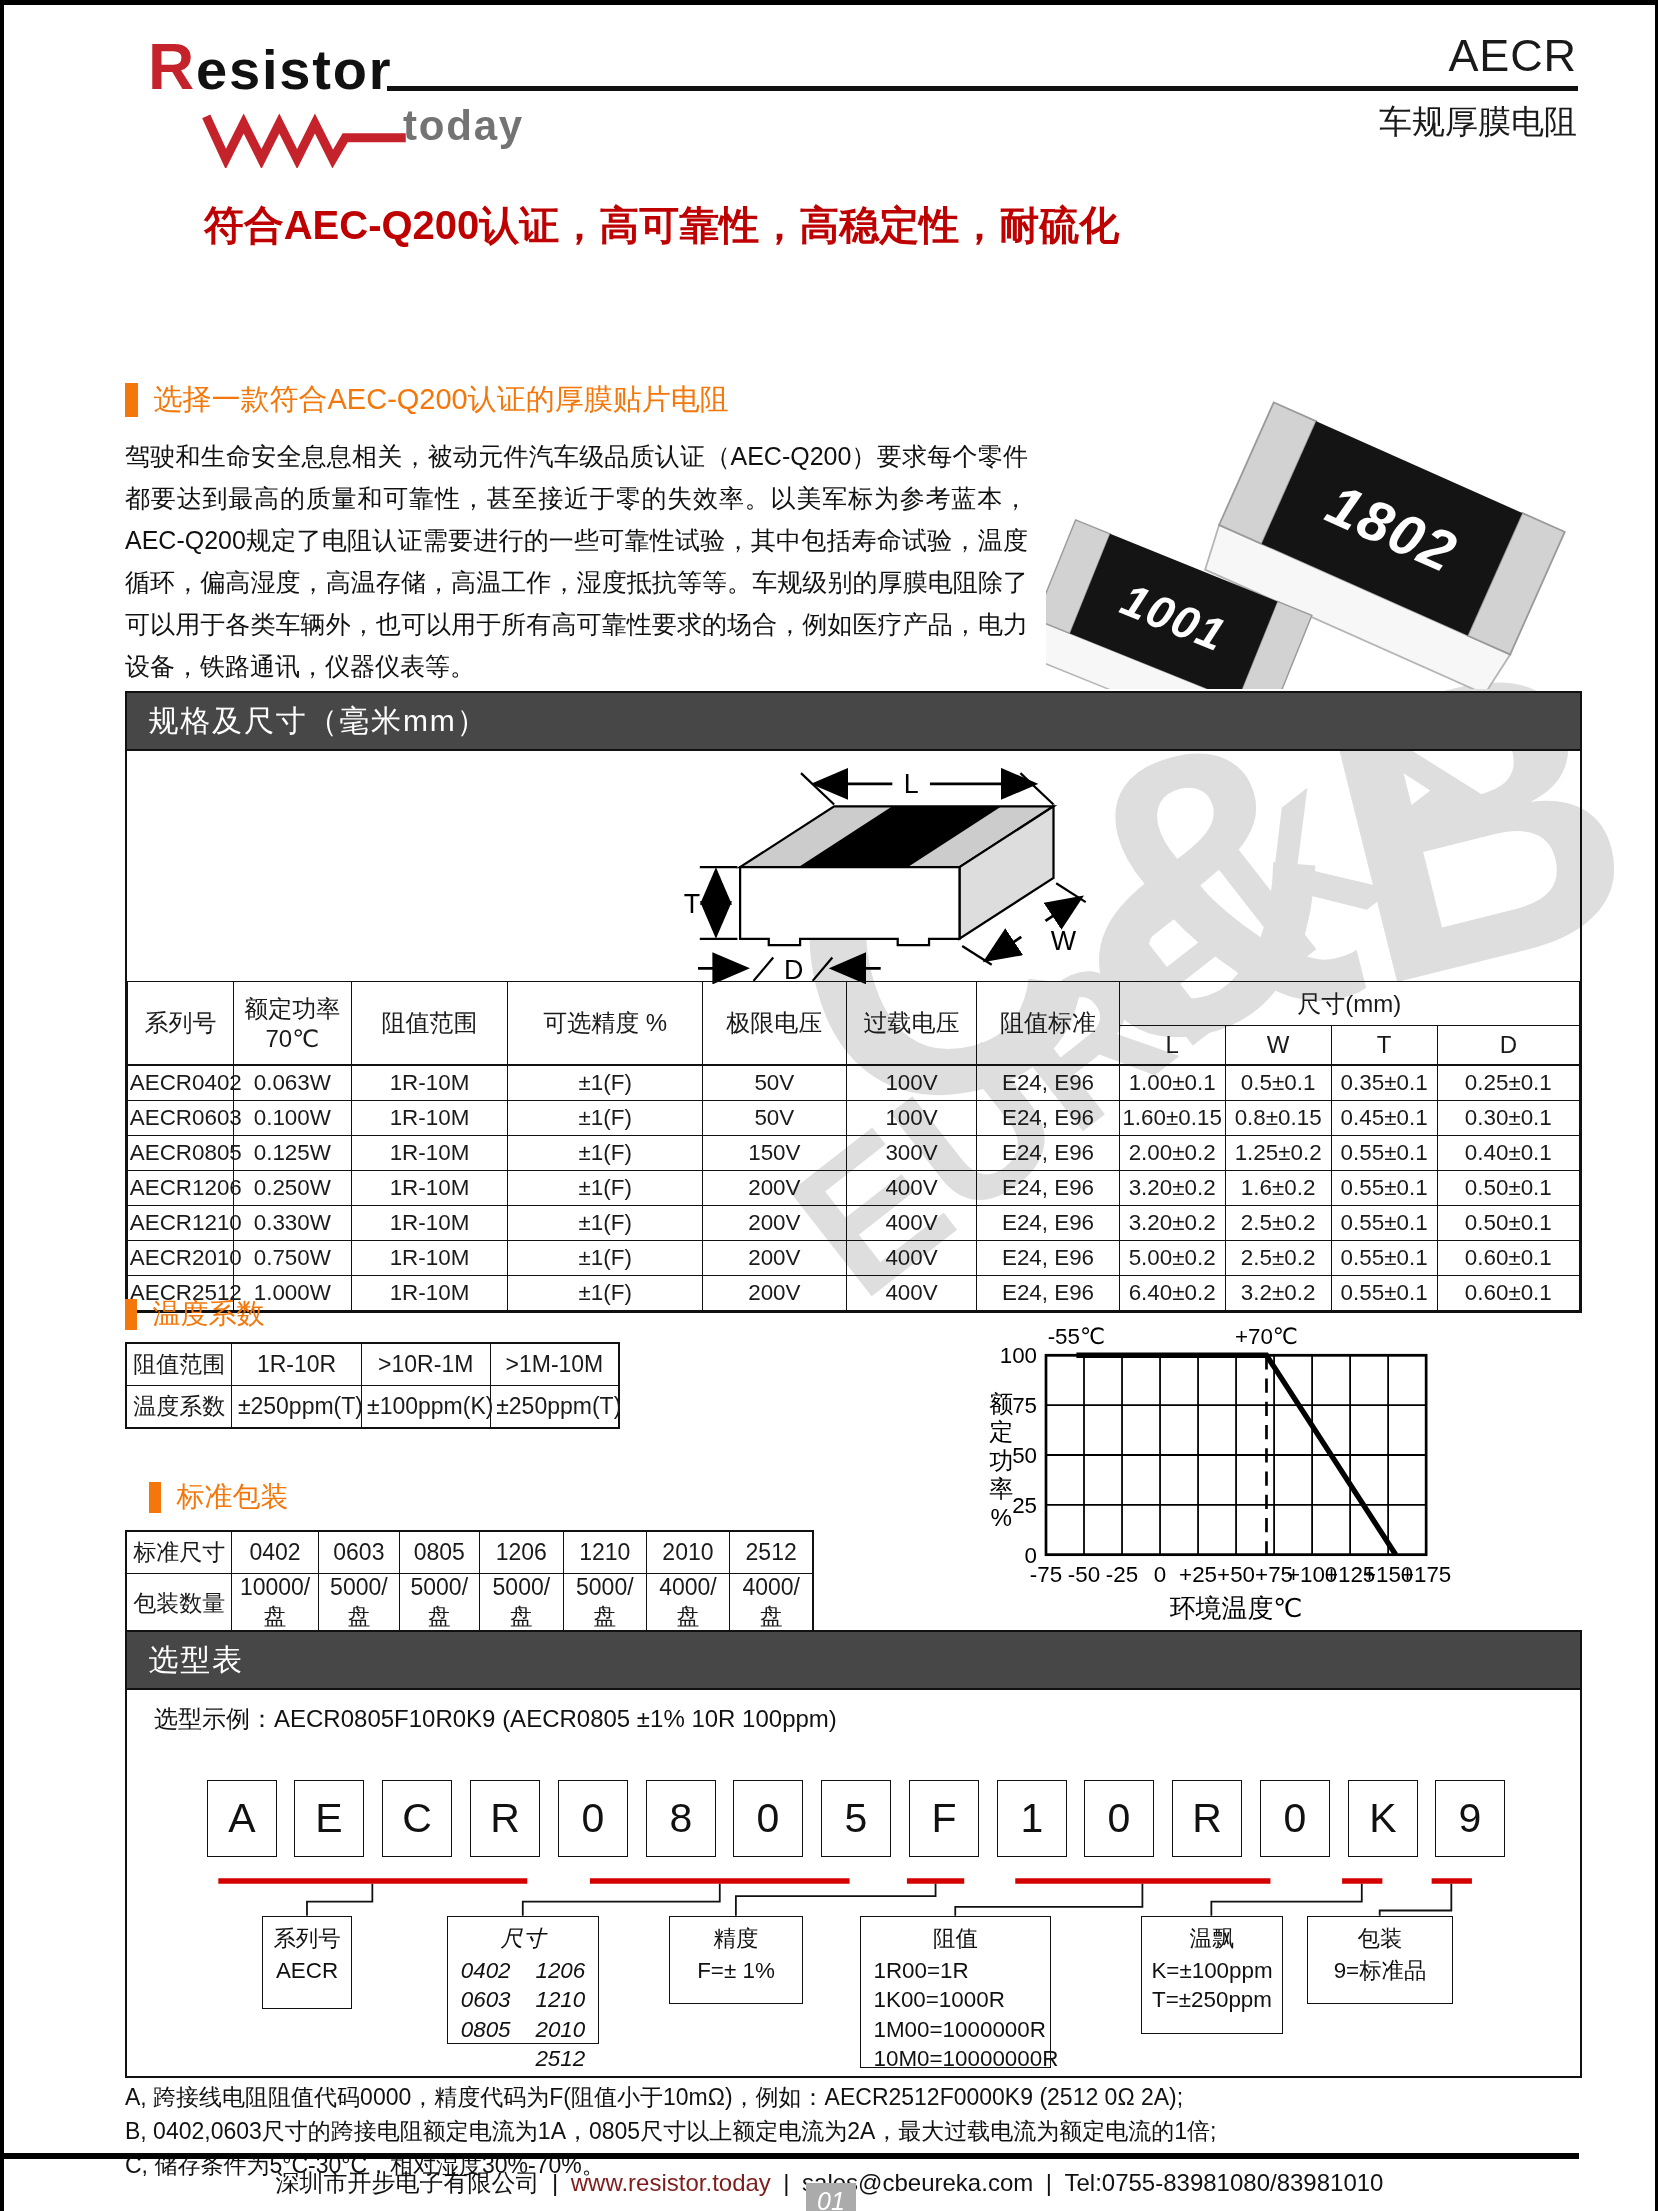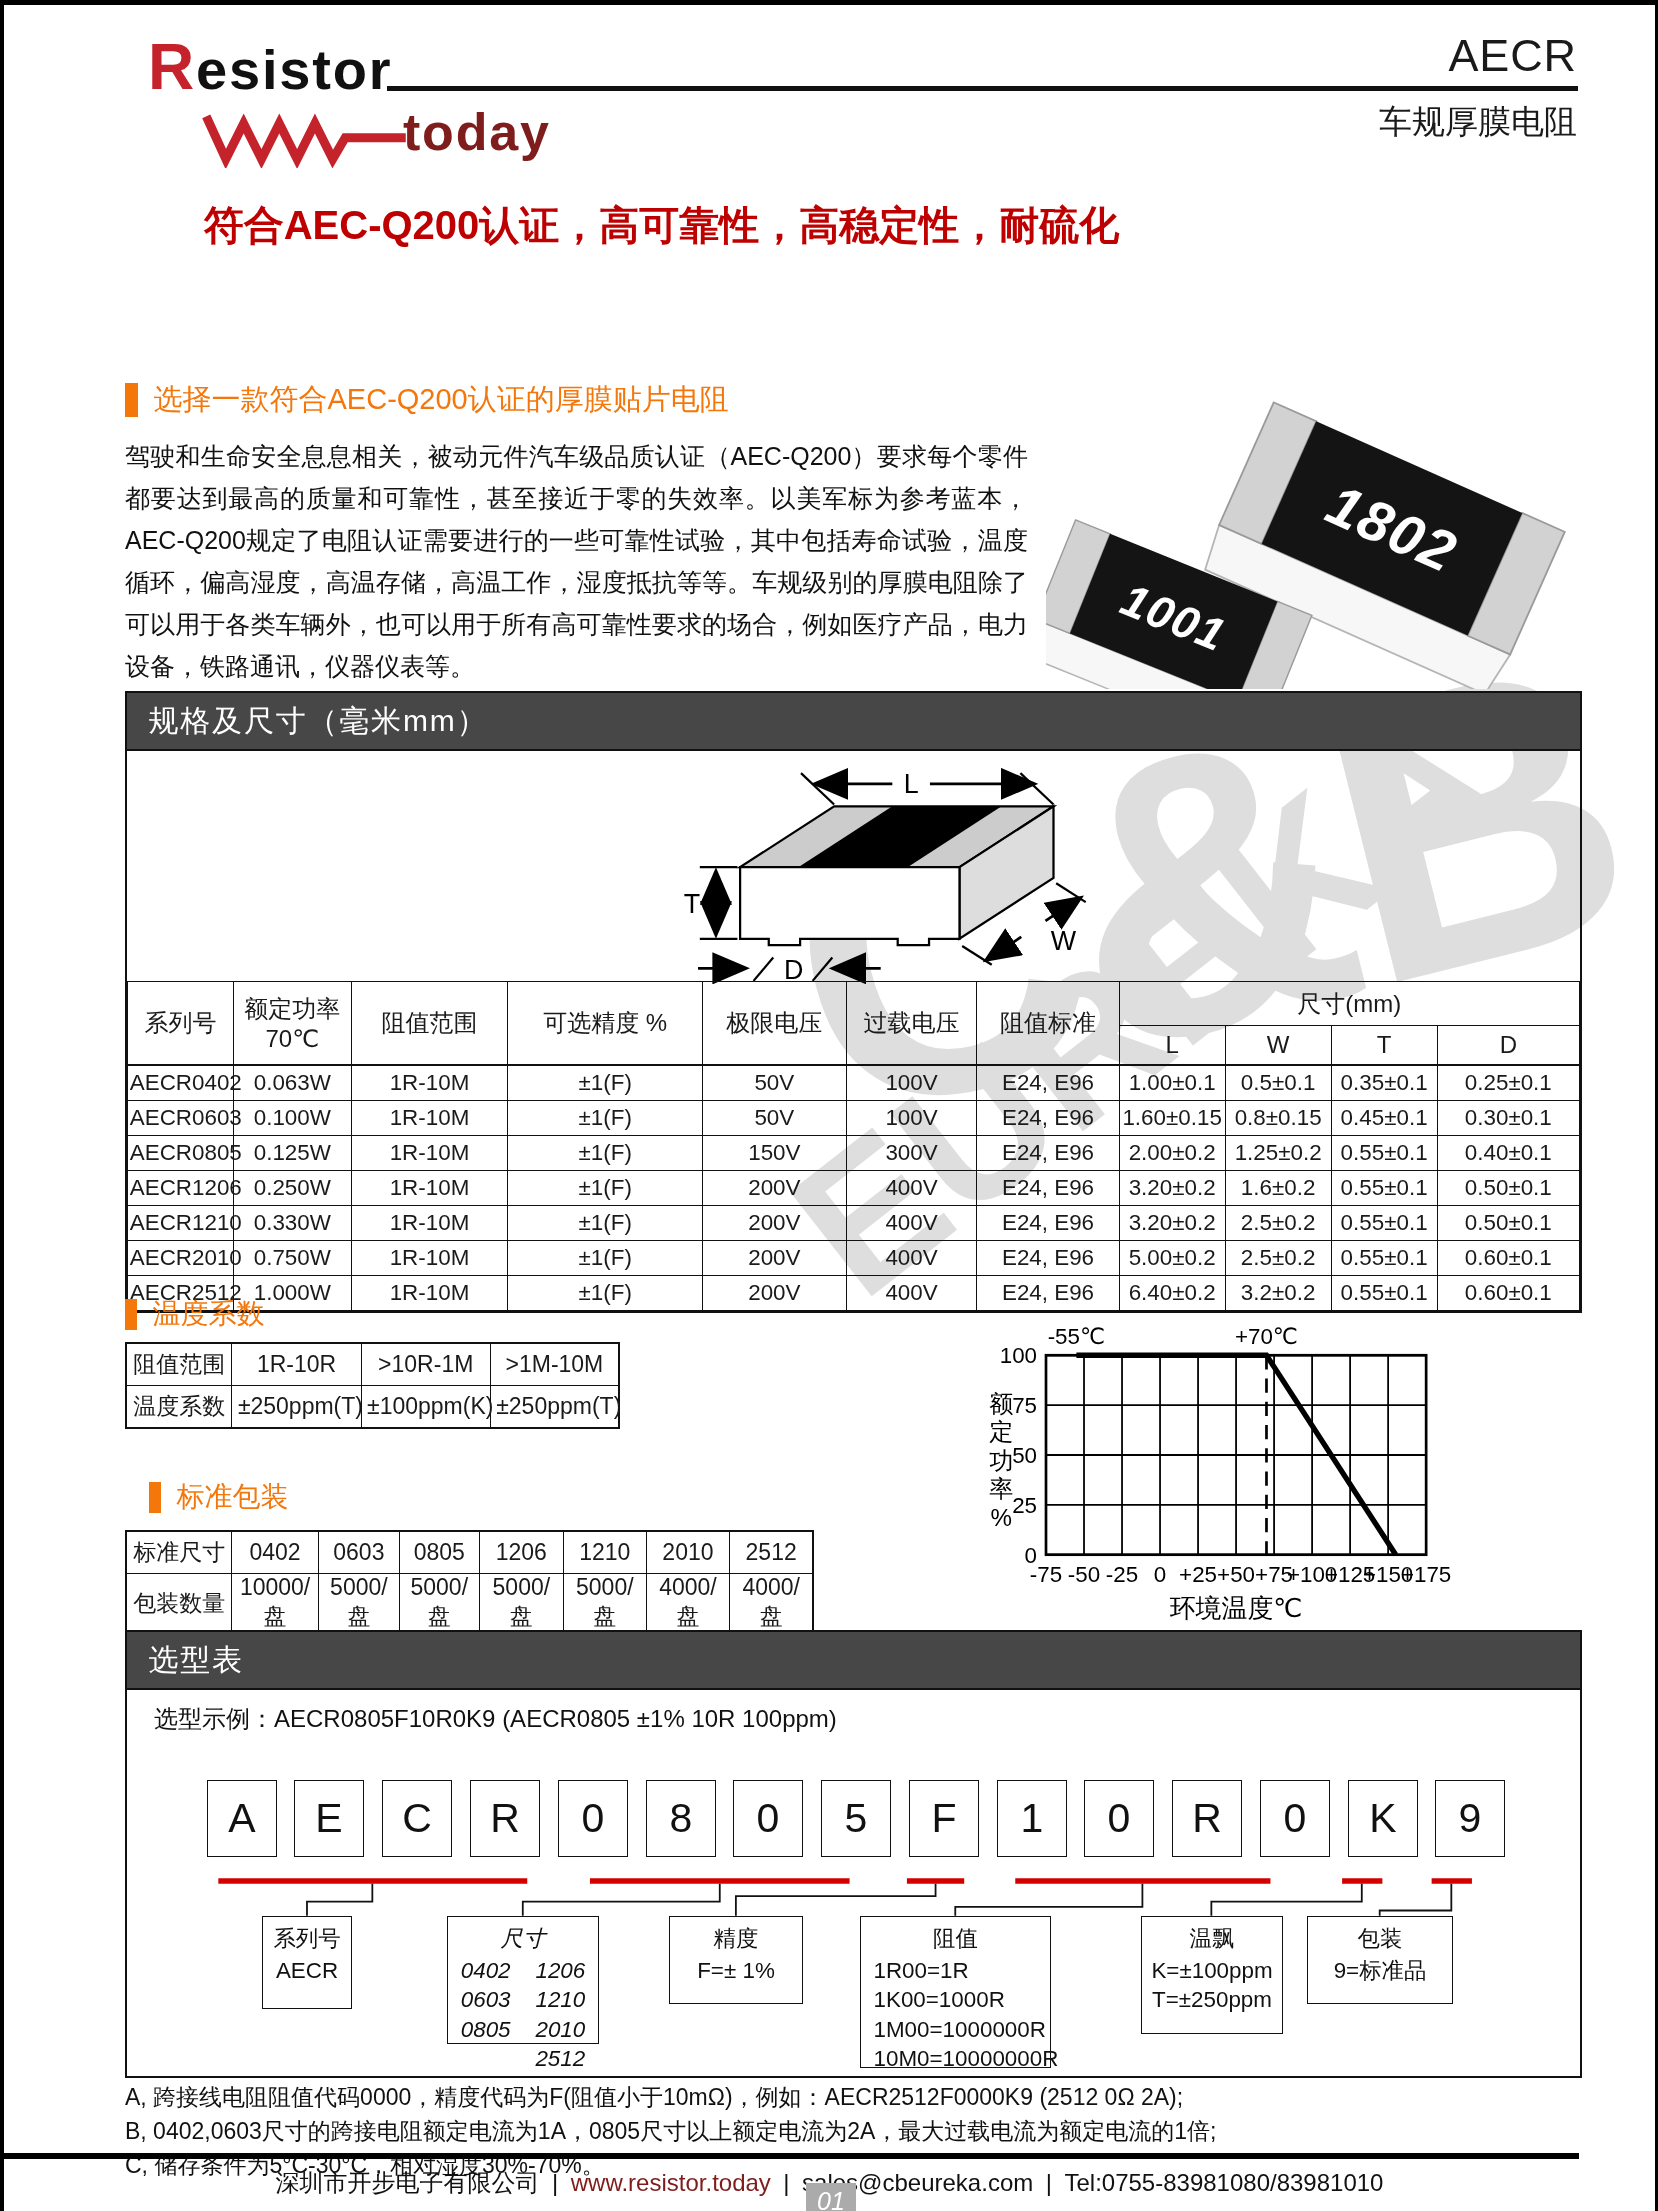--- a/index.html
+++ b/index.html
@@ -16,21 +16,21 @@
   .wm1{left:788px;top:663px;font-size:394px;transform:rotate(-14deg);letter-spacing:-7.2px;}
   .wm2{left:752px;top:1164px;font-size:193px;transform:rotate(-38deg);transform-origin:left top;}
 
   .z1{z-index:1;}
 
   
   .logo{left:148px;top:30px;width:466px;}
   .logo-line1{font-size:56px;font-weight:bold;letter-spacing:1.8px;color:#111;}
   .logo-r{color:#C5232B;font-size:64px;}
   .logo-line2{position:relative;height:72px;}
-  .logo-line2 .tword{position:absolute;left:255px;top:-1.8px;font-size:52px;font-weight:bold;letter-spacing:1.8px;color:#7f1d1d;}
+  .logo-line2 .tword{position:absolute;left:255px;top:-1.8px;font-size:42px;font-weight:bold;letter-spacing:1.8px;color:#737373;}
   .logo-zz{position:absolute;left:54px;top:7.2px;}
   .hdr-code{right:82px;top:30px;font-size:45px;color:#1a1a1a;text-align:right;letter-spacing:0.9px;}
   .hdr-line{left:387px;top:86px;width:1191px;height:5.4px;background:#111;}
   .hdr-name{right:82px;top:100px;font-size:33px;text-align:right;}
 
   
   .headline{left:0;top:199px;width:1323px;text-align:center;color:#BF0000;
             font-size:40px;font-weight:bold;line-height:52px;}
 
   

